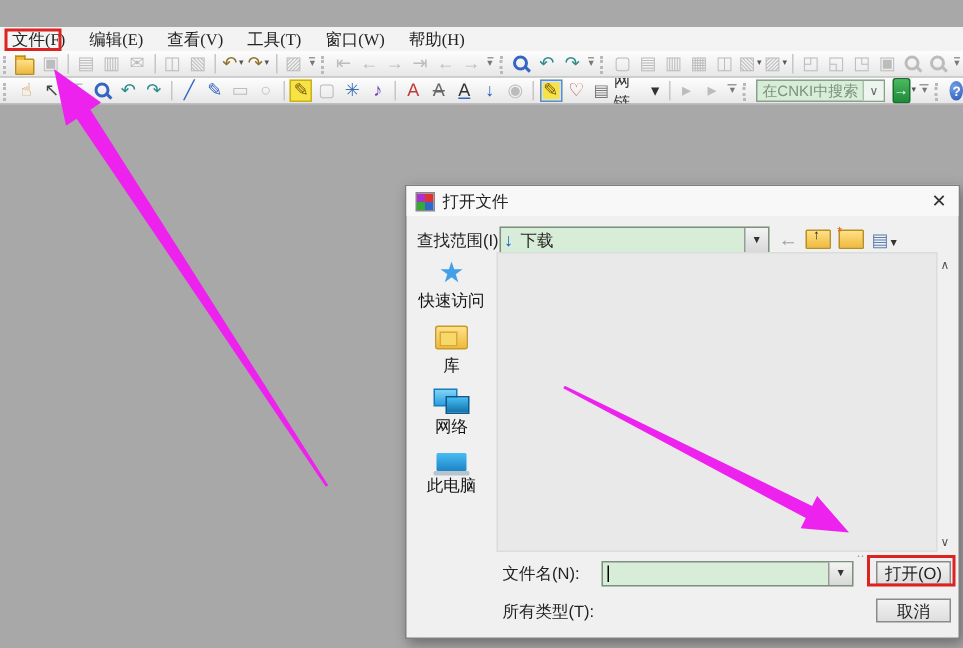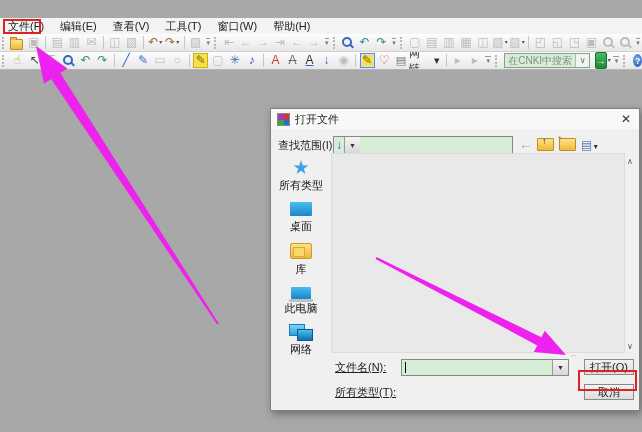--- a/index.html
+++ b/index.html
@@ -5,21 +5,21 @@
   html,body{margin:0;padding:0;background:#fff;}
   #stage{position:relative;width:642px;height:432px;overflow:hidden;
     font-family:"Liberation Sans","DejaVu Sans",sans-serif;font-size:11px;color:#222;
     background:#a8a8a8;}
   
   .titlebar{position:absolute;left:0;top:0;width:642px;height:18px;background:#fff;
     display:flex;align-items:center;padding-left:3px;box-sizing:border-box;}
   .appico{width:11px;height:11px;margin-right:4px;background:linear-gradient(135deg,#7b3fa0 0 40%,#2e8b2e 40% 100%);border:1px solid #4a2a6a;}
   .menubar{position:absolute;left:0;top:18px;width:642px;height:16px;background:#f3f3f3;
     border-bottom:1px solid #e0e0e0;display:flex;align-items:center;}
-  .menuitem{padding:1px 8px;cursor:default;}
+  .menuitem{padding:1px 8px;cursor:default;font-family:Liberation Serif, serif;}
   .toolbar{position:absolute;left:0;width:642px;height:18px;box-sizing:border-box;
     background:linear-gradient(#fdfdfd,#e7e7e7);border-bottom:1px solid #d0d0d0;
     display:flex;align-items:center;overflow:hidden;}
   #tb1{top:34px;} #tb2{top:52px;border-bottom:1px solid #b5b5b5;}
   .workspace{position:absolute;left:0;top:71px;width:642px;height:361px;background:#a8a8a8;}
   
   .grip{width:3px;height:12px;border-left:2px dotted #b9b9b9;margin:0 3px 0 2px;}
   .sep{width:1px;height:13px;background:#c6c6c6;margin:0 3px;}
   .ovf{width:9px;color:#777;font-size:7px;text-align:center;line-height:8px;border-top:1px solid #999;margin:0 2px;align-self:center;}
   .tbi{min-width:15px;height:15px;display:inline-flex;align-items:center;justify-content:center;
@@ -38,21 +38,21 @@
   .searchbox{display:inline-flex;align-items:center;width:128px;height:15px;background:#d8edd8;
     border:1px solid #8aa08a;margin:0 2px;box-sizing:border-box;}
   .searchbox .stxt{flex:1;padding-left:3px;color:#7e917e;font-size:10px;}
   .searchbox .sdd{width:13px;height:13px;border-left:1px solid #a8c0a8;background:#eef5ee;color:#667;
     font-size:8px;display:flex;align-items:center;justify-content:center;}
   .gobtn{width:15px;height:15px;background:linear-gradient(#4ab95e,#1f8a38);border:1px solid #187030;border-radius:2px;
     color:#fff;font-size:10px;font-weight:bold;display:inline-flex;align-items:center;justify-content:center;margin-left:2px;}
   .helpico{width:13px;height:13px;border-radius:50%;background:radial-gradient(circle at 35% 30%,#6fa0e8,#2b57b8);
     color:#fff;font-size:9px;font-weight:bold;display:inline-flex;align-items:center;justify-content:center;margin-left:3px;}
   
-  .dialog{position:absolute;left:270px;top:108px;width:370px;height:303px;background:#f0f0f0;
+  .dialog{position:absolute;left:270px;top:123px;width:370px;height:303px;background:#f0f0f0;
     border:1px solid #808080;box-shadow:2px 3px 8px rgba(0,0,0,.35);box-sizing:border-box;}
   .dlg-title{height:20px;display:flex;align-items:center;padding:0 6px;background:#f8f8f8;}
   .dlg-ico{width:11px;height:11px;margin-right:5px;background:conic-gradient(#d33 0 25%,#36c 0 50%,#3a3 0 75%,#a3c 0);border:1px solid #888;}
   .dlg-title .ttl{flex:1;}
   .dlg-close{width:14px;text-align:center;color:#333;font-size:12px;cursor:default;}
   .lookin{position:absolute;left:0;top:26px;width:370px;height:20px;display:flex;align-items:center;}
   .lbl{padding-left:7px;}
   .combo{display:flex;align-items:center;height:18px;background:#d8edd8;border:1px solid #7f8f7f;box-sizing:border-box;}
   .combo .cval{flex:1;padding-left:3px;white-space:nowrap;overflow:hidden;}
   .combo .cbtn{width:15px;height:100%;background:linear-gradient(#f4f4f4,#d8d8d8);border-left:1px solid #9a9a9a;
@@ -79,21 +79,21 @@
   .ico-net{position:relative;width:24px;height:16px;margin:1px 0;}
   .ico-net::before{content:'';position:absolute;left:0;top:0;width:14px;height:10px;background:linear-gradient(#7fd4f7,#2d9de0);border:1px solid #1a7ab8;}
   .ico-net::after{content:'';position:absolute;left:8px;top:5px;width:14px;height:10px;background:linear-gradient(#47bdf2,#1272aa);border:1px solid #0a5a90;}
   .filelist{position:absolute;left:60px;top:-2px;width:294px;height:200px;background:#e9e9e9;border:1px solid #dcdcdc;box-sizing:border-box;}
   .vscroll{position:absolute;left:356px;top:0px;width:12px;height:198px;}
   .vs-up{position:absolute;left:0;top:2px;color:#555;font-size:8px;}
   .vs-dn{position:absolute;left:0;bottom:2px;color:#555;font-size:8px;}
   .resize-grip{position:absolute;left:300px;top:194px;color:#999;font-size:8px;letter-spacing:1px;}
   .frow{position:absolute;left:0;width:370px;height:18px;display:flex;align-items:center;}
   #frow1{top:249px;} #frow2{top:274px;}
-  .frow .lbl2{position:absolute;left:64px;text-decoration:underline;}
+  .frow .lbl2{position:absolute;left:64px;}
   .frow .combo{position:absolute;left:130px;width:168px;height:17px;}
   .caret{width:1px;height:11px;background:#000;margin-left:3px;}
   .dbtn{position:absolute;left:313px;width:50px;height:16px;background:linear-gradient(#f2f2f2,#dedede);
     border:1px solid #8a8a8a;font-size:11px;display:flex;align-items:center;justify-content:center;box-sizing:border-box;}
   
   .overlay{position:absolute;left:0;top:0;width:642px;height:432px;pointer-events:none;z-index:60;}
   .redbox{position:absolute;border:2px solid #dd2222;box-sizing:border-box;}
   #redbox-menu{left:3px;top:19px;width:38px;height:15px;}
   #redbox-open{left:578px;top:370px;width:59px;height:21px;}
 </style>
@@ -225,55 +225,52 @@
     <div class="dlg-title">
       <span class="dlg-ico"></span>
       <span class="ttl">打开文件</span>
       <span class="dlg-close">✕</span>
     </div>
 
     <div class="lookin">
       <span class="lbl">查找范围(I):</span>
       <div class="combo" id="lookin-combo">
         <span class="dlicon">↓</span>
+        <span class="cval">下载</span>
         <span class="cbtn">▼</span>
       </div>
       <span class="dnav">
         <span class="backarr">←</span>
         <span class="navfold">
             <b>↑</b>
           </span>
         <span class="navfold">
             <i>*</i>
           </span>
         <span><span class="viewsico">▤</span><span class="viewsdd">▼</span></span>
       </span>
     </div>
 
     <div class="dlg-body">
       <div class="places">
         <div class="place">
           <span class="ico-star">★</span>
-          <span class="plabel">所有类型</span>
-        </div>
-        <div class="place">
-          <span class="ico-desktop"></span>
-          <span class="plabel">桌面</span>
+          <span class="plabel">快速访问</span>
         </div>
         <div class="place">
           <span class="ico-lib"></span>
           <span class="plabel">库</span>
         </div>
         <div class="place">
+          <span class="ico-net"></span>
+          <span class="plabel">网络</span>
+        </div>
+        <div class="place">
           <span class="ico-pc"></span>
           <span class="plabel">此电脑</span>
-        </div>
-        <div class="place">
-          <span class="ico-net"></span>
-          <span class="plabel">网络</span>
         </div>
       </div>
       <div class="filelist"></div>
       <div class="vscroll">
         <span class="vs-up">∧</span>
         <span class="vs-dn">∨</span>
       </div>
       <span class="resize-grip">‥</span>
     </div>
 

